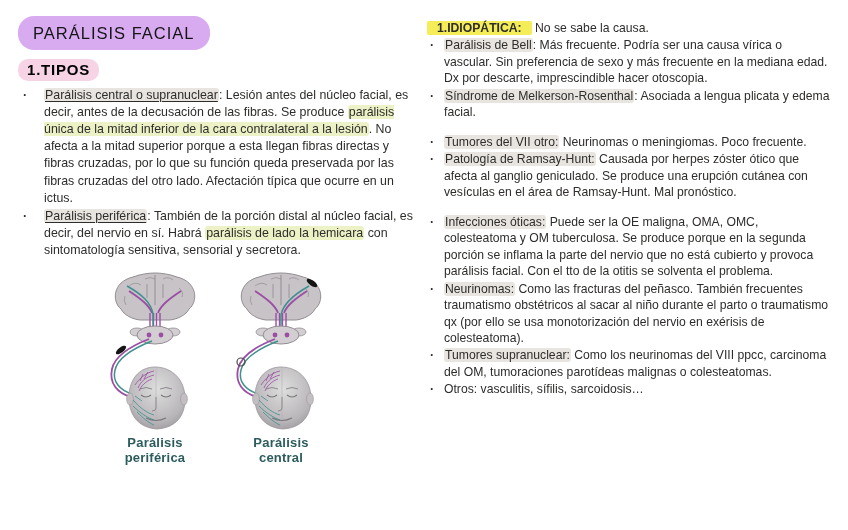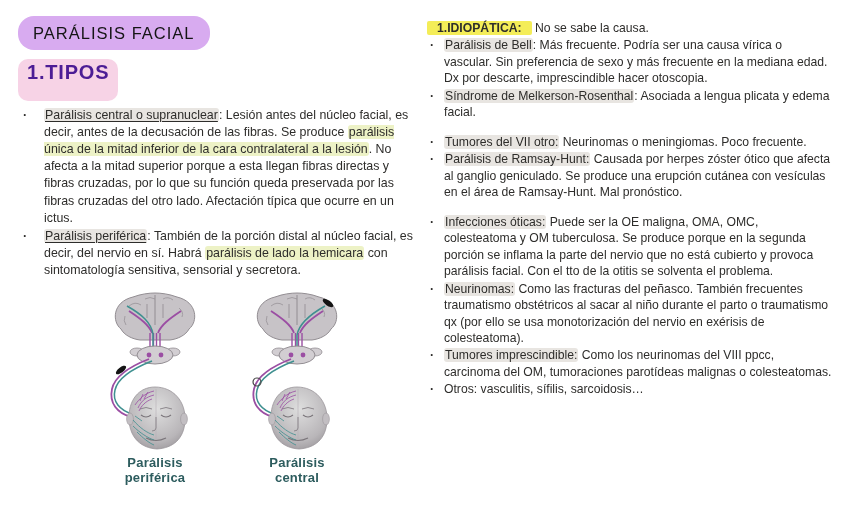--- a/index.html
+++ b/index.html
@@ -16,38 +16,38 @@
   .left-col{position:absolute;left:18px;top:16px;width:404px}
   .right-col{position:absolute;left:427px;top:20px;width:406px;font-size:12.2px;line-height:1.35}
 
   .title-box{
     display:inline-block;background:var(--title_bg);border-radius:16px;
     padding:8px 15px 7px;font-size:16.5px;font-weight:400;letter-spacing:1px;color:#151515;
   }
   .tipos-wrap{margin-top:9px}
   .tipos{
     display:inline-block;background:var(--tipos_bg);border-radius:10px;
-    padding:2px 9px 17px;font-size:20px;font-weight:800;letter-spacing:0.8px;color:#4c1d95;
+    padding:2px 9px 3px;font-size:15px;font-weight:800;letter-spacing:0.8px;color:#000000;
   }
 
   .bullets{margin-top:6px;font-size:12.4px;line-height:1.38}
   .bullet{display:flex;margin-top:1px}
   .bullet .dot{flex:none;width:26px;padding-left:5px;font-weight:700}
   .bullet .btext{flex:1}
 
   .right-col .bullet .dot{width:17px;padding-left:3px}
   .section{margin-bottom:13px}
 
   .b{font-weight:400}
   .u{text-decoration:underline;text-decoration-thickness:1.4px;text-underline-offset:2px}
   .gm{background:var(--gray_mark);border-radius:3px;padding:0 1px}
   .grn{background:var(--green_mark);border-radius:3px;padding:0 1px}
   .ym{background:var(--yellow_mark);border-radius:2px;padding:0 10px;font-weight:700}
 
-  .diagram{display:flex;gap:24px;margin-top:10px;margin-left:78px}
+  .diagram{display:flex;gap:8px;margin-top:10px;margin-left:78px}
   .fig{width:118px;text-align:center}
   .fig-label{
     margin-top:1px;font-weight:800;font-size:13px;line-height:1.12;
     color:var(--label_teal);white-space:pre-line;letter-spacing:0.2px;
   }
 </style>
 </head>
 <body>
 
 <div class="left-col">
@@ -215,42 +215,42 @@
   <div class="section">
     <div class="bullet">
       <span class="dot">·</span>
       <div class="btext">
         <span class="b gm">Tumores del VII otro:</span><span> Neurinomas o meningiomas. Poco frecuente.</span>
       </div>
     </div>
     <div class="bullet">
       <span class="dot">·</span>
       <div class="btext">
-        <span class="b gm">Parálisis de Ramsay-Hunt:</span><span> Causada por herpes zóster ótico que afecta al ganglio geniculado. Se produce una erupción cutánea con vesículas en el área de Ramsay-Hunt. Mal pronóstico.</span>
+        <span class="b gm">Patología de Ramsay-Hunt:</span><span> Causada por herpes zóster ótico que afecta al ganglio geniculado. Se produce una erupción cutánea con vesículas en el área de Ramsay-Hunt. Mal pronóstico.</span>
       </div>
     </div>
   </div>
 
   <div class="section">
     <div class="bullet">
       <span class="dot">·</span>
       <div class="btext">
         <span class="b gm">Infecciones óticas:</span><span> Puede ser la OE maligna, OMA, OMC, colesteatoma y OM tuberculosa. Se produce porque en la segunda porción se inflama la parte del nervio que no está cubierto y provoca parálisis facial. Con el tto de la otitis se solventa el problema.</span>
       </div>
     </div>
     <div class="bullet">
       <span class="dot">·</span>
       <div class="btext">
         <span class="b gm">Neurinomas:</span><span> Como las fracturas del peñasco. También frecuentes traumatismo obstétricos al sacar al niño durante el parto o traumatismo qx (por ello se usa monotorización del nervio en exérisis de colesteatoma).</span>
       </div>
     </div>
     <div class="bullet">
       <span class="dot">·</span>
       <div class="btext">
-        <span class="b gm">Tumores imprescindible:</span><span> Como los neurinomas del VIII ppcc, carcinoma del OM, tumoraciones parotídeas malignas o colesteatomas.</span>
+        <span class="b gm">Tumores supranuclear:</span><span> Como los neurinomas del VIII ppcc, carcinoma del OM, tumoraciones parotídeas malignas o colesteatomas.</span>
       </div>
     </div>
     <div class="bullet">
       <span class="dot">·</span>
       <div class="btext">
         <span class="b">Otros:</span><span> vasculitis, sífilis, sarcoidosis…</span>
       </div>
     </div>
   </div>
 

